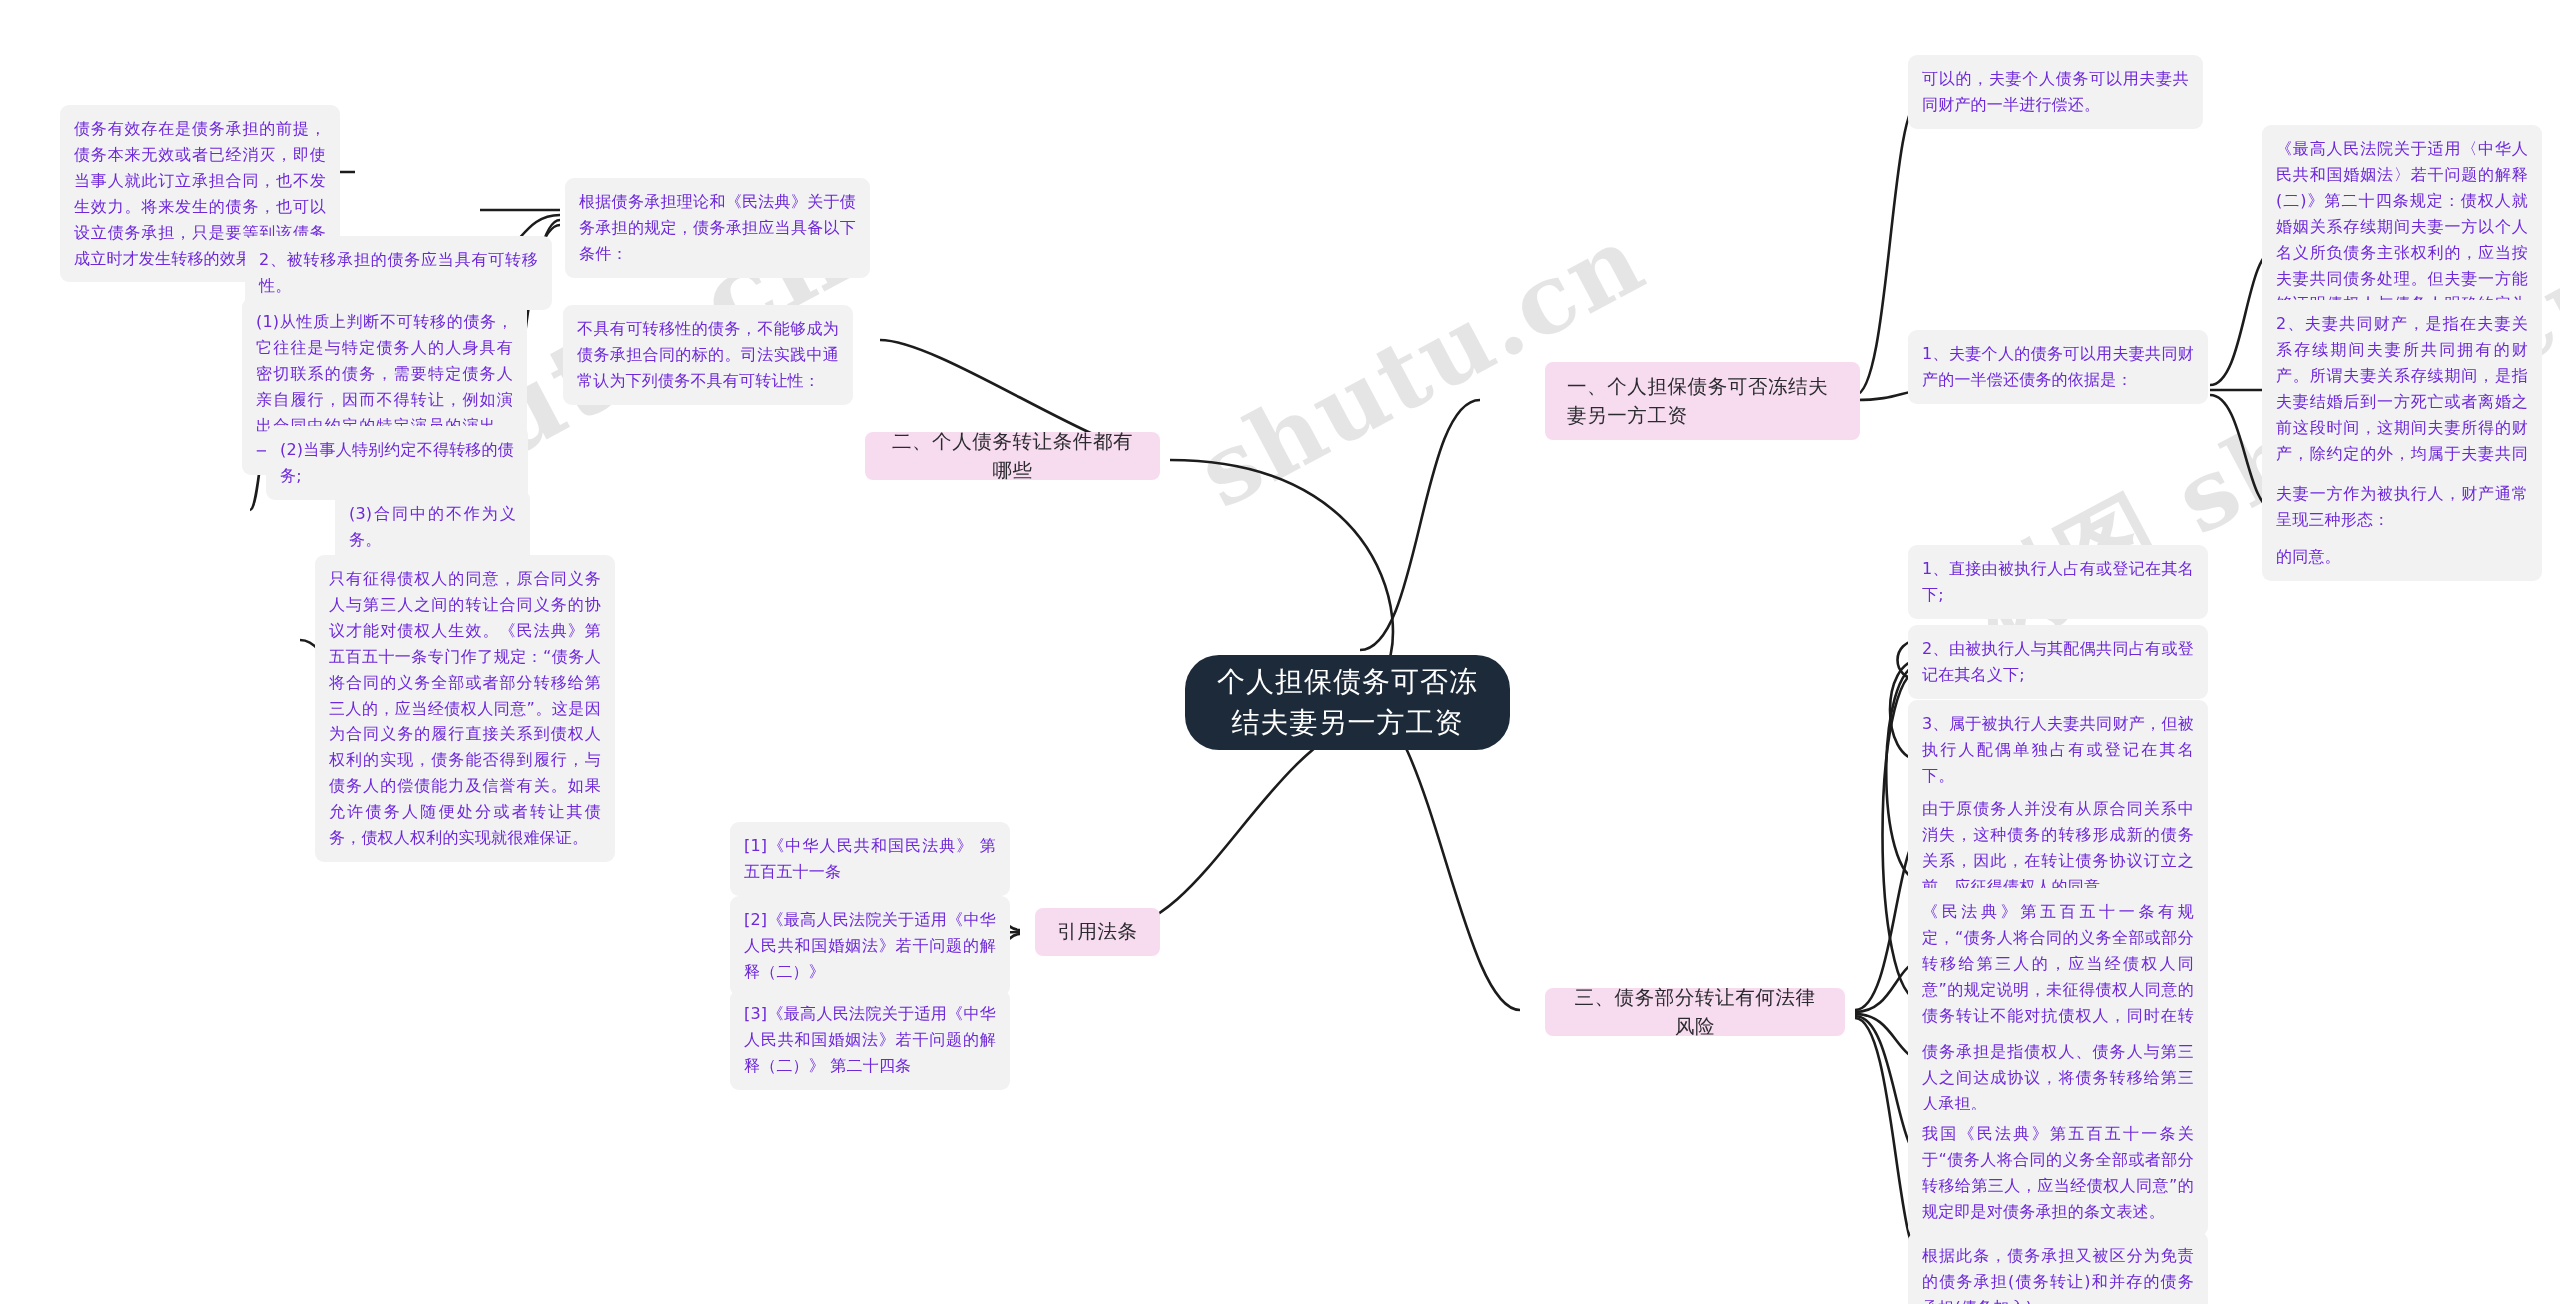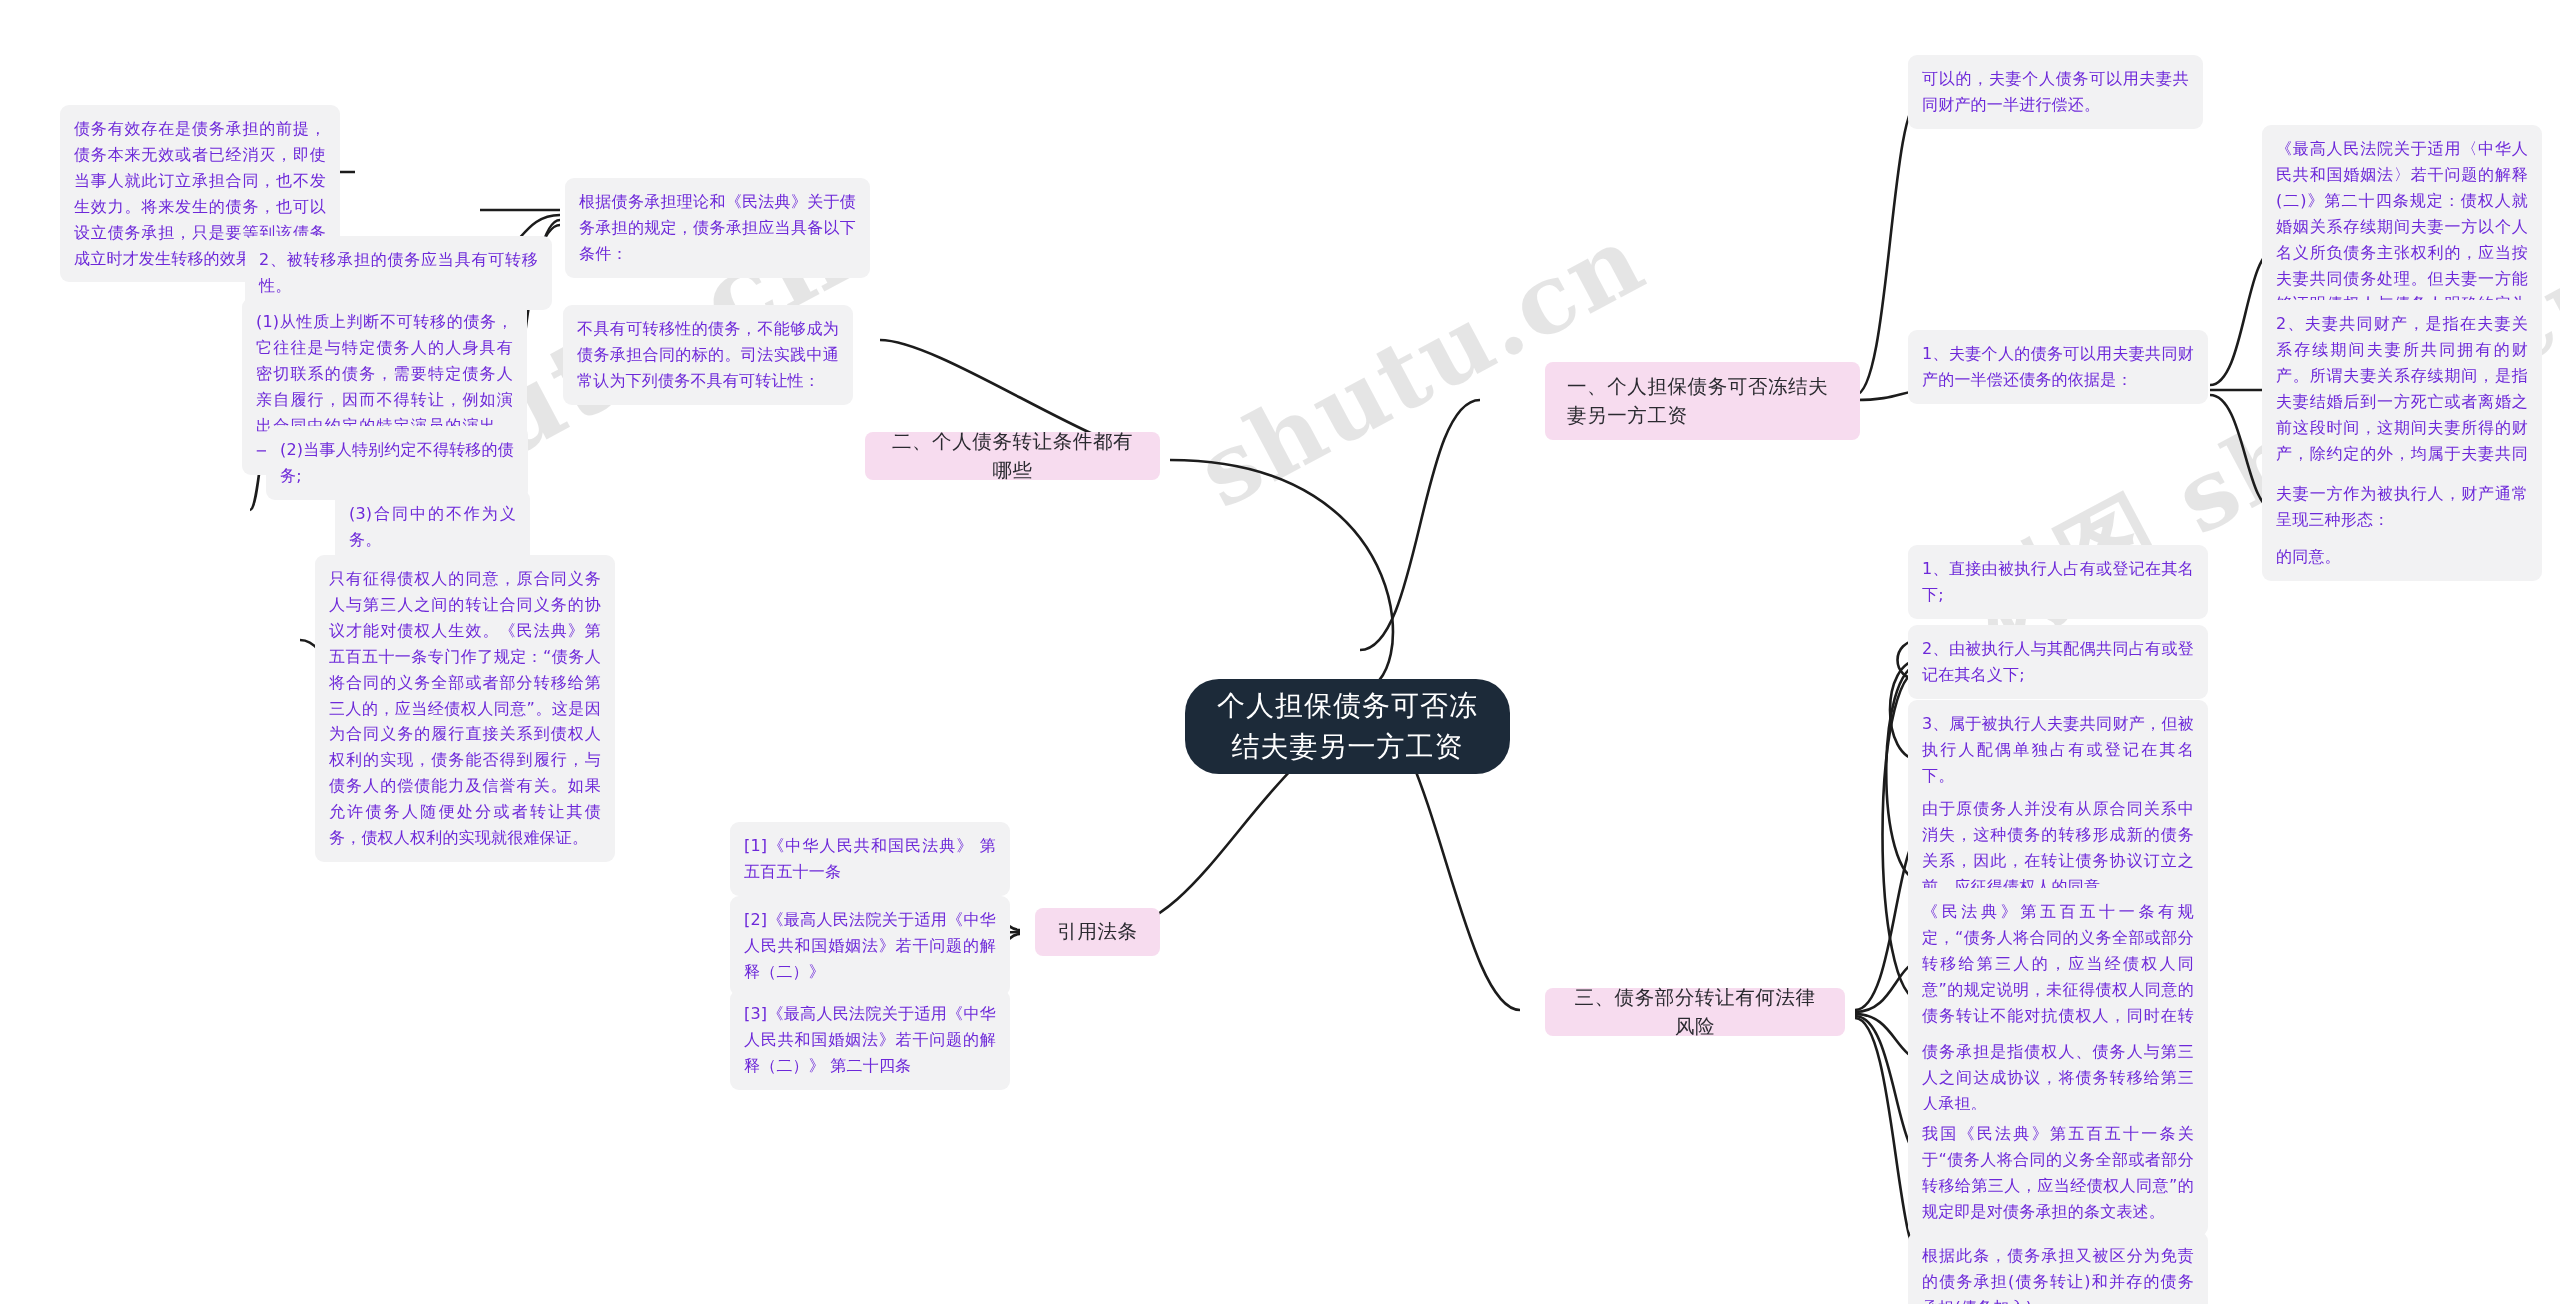--- a/index.html
+++ b/index.html
@@ -25,21 +25,21 @@
   .leaf{
     background:#f2f2f3;color:#6d28d9;border-radius:9px;
     padding:11px 14px;font-size:16px;line-height:1.62;
     letter-spacing:.2px;text-align:justify;
   }
 
   .root{
     background:#1c2a39;color:#ffffff;border-radius:34px;
     display:flex;align-items:center;justify-content:center;text-align:center;
     font-size:28px;line-height:1.45;font-weight:400;letter-spacing:1px;
-    padding:16px 26px;box-sizing:border-box;margin-top:24px;
+    padding:16px 26px;box-sizing:border-box;
   }
 
   .branch{
     background:#f7dcef;color:#2a2a30;border-radius:8px;
     display:flex;align-items:center;
     font-size:19.5px;line-height:1.5;letter-spacing:.6px;
     padding:12px 22px;box-sizing:border-box;
   }
   .branch.center{justify-content:center;text-align:center;}
 </style>

